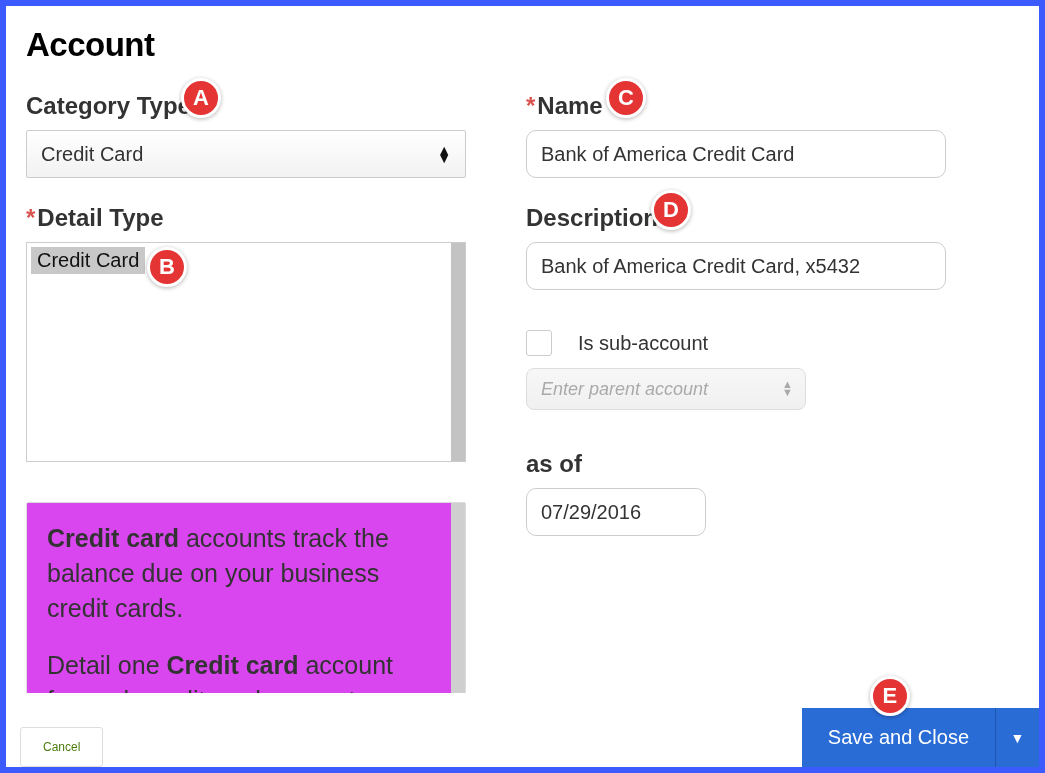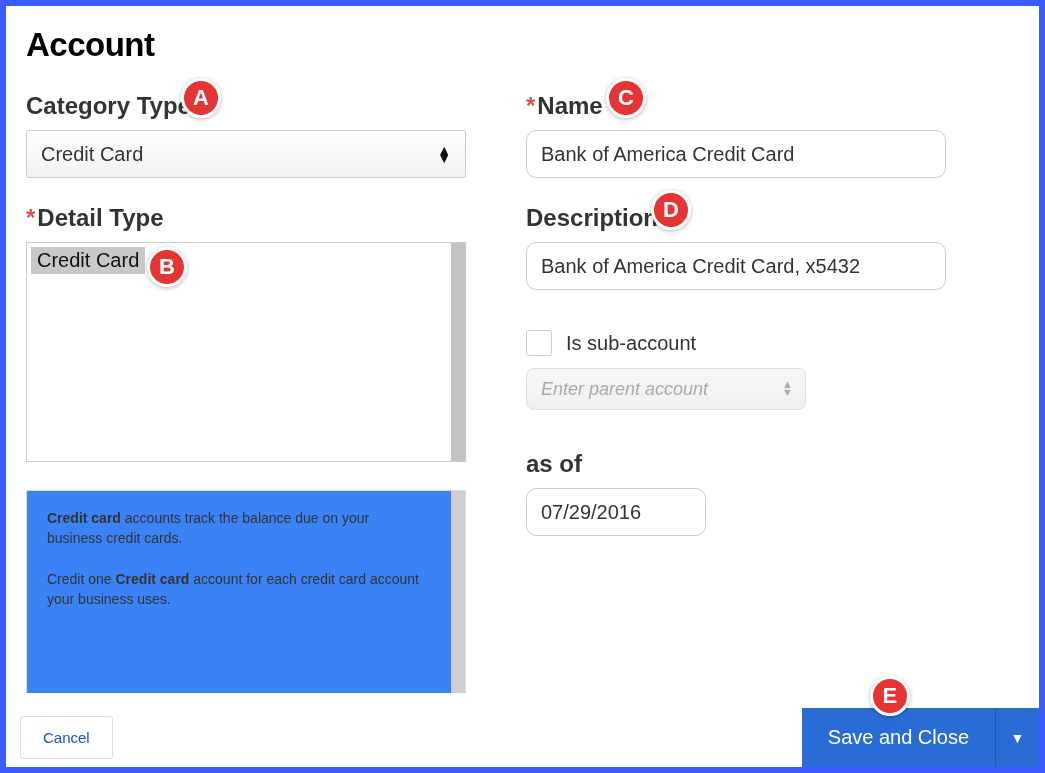--- a/index.html
+++ b/index.html
@@ -18,45 +18,45 @@
   .req::before { content: "*"; color: #d9534f; margin-right: 2px; font-weight: 700; }
   .select-wrap { position: relative; border: 1px solid #ccc; border-radius: 2px;
     background: linear-gradient(#fff, #f2f2f2); height: 48px; display: flex; align-items: center; padding: 0 14px; cursor: pointer; }
   .select-wrap .arrows { position: absolute; right: 14px; top: 50%; transform: translateY(-50%);
      font-size: 14px; color: #111; pointer-events: none; line-height: 0.6; }
   .select-value { font-size: 20px; color: #333; }
   .listbox { border: 1px solid #ccc; height: 220px; margin-top: 4px; padding: 4px; position: relative; }
   .listbox-item { display: inline-block; background: #c8c8c8; padding: 2px 6px; font-size: 20px; color: #111; }
   .listbox-scroll { position: absolute; right: 0; top: 0; bottom: 0; width: 14px; background: #f4f4f4; }
   .listbox-scroll-thumb { background: #c3c3c3; height: 100%; }
-  .hint { background: #3b82f6; border: 1px solid #ddd; border-radius: 2px; padding: 18px 20px; font-size: 14px;
-    color: #333; line-height: 1.4; margin-top: 28px; height: 230px; position: relative; }
+  .hint { background: #d946ef; border: 1px solid #ddd; border-radius: 2px; padding: 18px 20px; font-size: 25px;
+    color: #333; line-height: 1.4; margin-top: 40px; height: 230px; position: relative; }
   .hint-scroll { position: absolute; right: 0; top: 0; bottom: 0; width: 14px; background: #e3e3e3; }
   .hint-scroll-thumb { background: #cfcfcf; height: 100%; }
   .hint p { margin-bottom: 22px; padding-right: 20px; }
   .hint b { font-weight: 700; }
   .text-input { width: 100%; height: 48px; border: 1px solid #ccc; border-radius: 10px; padding: 0 14px;
     font-size: 20px; color: #333; background: #fff; }
   .field-block { margin-bottom: 26px; }
-  .sub-row { display: flex; align-items: center; gap: 14px; margin-bottom: 12px; }
+  .sub-row { display: flex; align-items: center; gap: 26px; margin-bottom: 12px; }
   .checkbox { width: 26px; height: 26px; border: 1px solid #ccc; border-radius: 3px; background: #fff; cursor: pointer; }
   .sub-label { font-size: 20px; color: #333; }
   .parent-select { position: relative; border: 1px solid #ddd; border-radius: 8px;
     background: linear-gradient(#f7f7f7, #f0f0f0); height: 42px; width: 280px; display: flex; align-items: center;
     padding: 0 14px; cursor: default; }
   .parent-select .ph { font-style: italic; color: #aaa; font-size: 18px; }
   .parent-select .arrows { position: absolute; right: 12px; top: 50%; transform: translateY(-50%);
      font-size: 11px; color: #aaa; line-height: 0.7; }
   .bal-row { display: flex; gap: 14px; }
   .bal-col1 { flex: 0 0 170px; }
   .bal-col2 { flex: 0 0 180px; }
   .footer { position: absolute; left: 0; right: 0; bottom: 0; height: 74px; background: #fff;
      display: flex; align-items: flex-end; justify-content: space-between; padding: 0 0 0 14px; }
-  .btn-cancel { color: #1d4ed8; background: #fff; border: 1px solid #ddd; border-radius: 3px;
-     font-size: 15px; padding: 12px 22px; cursor: pointer; margin-bottom: 8px; }
+  .btn-cancel { color: #4d7c0f; background: #fff; border: 1px solid #ddd; border-radius: 3px;
+     font-size: 12px; padding: 12px 22px; cursor: pointer; margin-bottom: 0; }
   .save-group { display: flex; }
   .btn-save { background: #2a6cd6; color: #fff; border: none; font-size: 20px; padding: 18px 26px; cursor: pointer; }
   .btn-save-dd { background: #2a6cd6; color: #fff; border: none; border-left: 1px solid #1e56b0;
      width: 44px; display: flex; align-items: center; justify-content: center; cursor: pointer; font-size: 14px; }
   
   .badge { position: absolute; width: 40px; height: 40px; border-radius: 50%; background: #e53434;
     color: #fff; font-weight: 700; font-size: 22px; display: flex; align-items: center; justify-content: center;
     border: 3px solid #fff; box-shadow: 0 1px 4px rgba(0,0,0,0.3); z-index: 50; }
 </style>
 </head>
@@ -84,21 +84,21 @@
             <span class="listbox-item">Credit Card</span>
             <span class="badge" style="top:4px; left:120px;">B</span>
             <div class="listbox-scroll">
                 <div class="listbox-scroll-thumb"></div>
               </div>
           </div>
         </div>
 
         <div class="hint">
           <p><b>Credit card</b><span> accounts track the balance due on your business credit cards.</span></p>
-          <p><span>Credit one </span><b>Credit card</b><span> account for each credit card account your business uses.</span></p>
+          <p><span>Detail one </span><b>Credit card</b><span> account for each credit card account your business uses.</span></p>
           <div class="hint-scroll">
               <div class="hint-scroll-thumb"></div>
             </div>
         </div>
       </div>
 
       <div class="col-right">
         <div class="field-block" style="position:relative;">
           <span class="badge" style="top:-14px; left:80px;">C</span>
           <label class="field-label req">Name</label>

